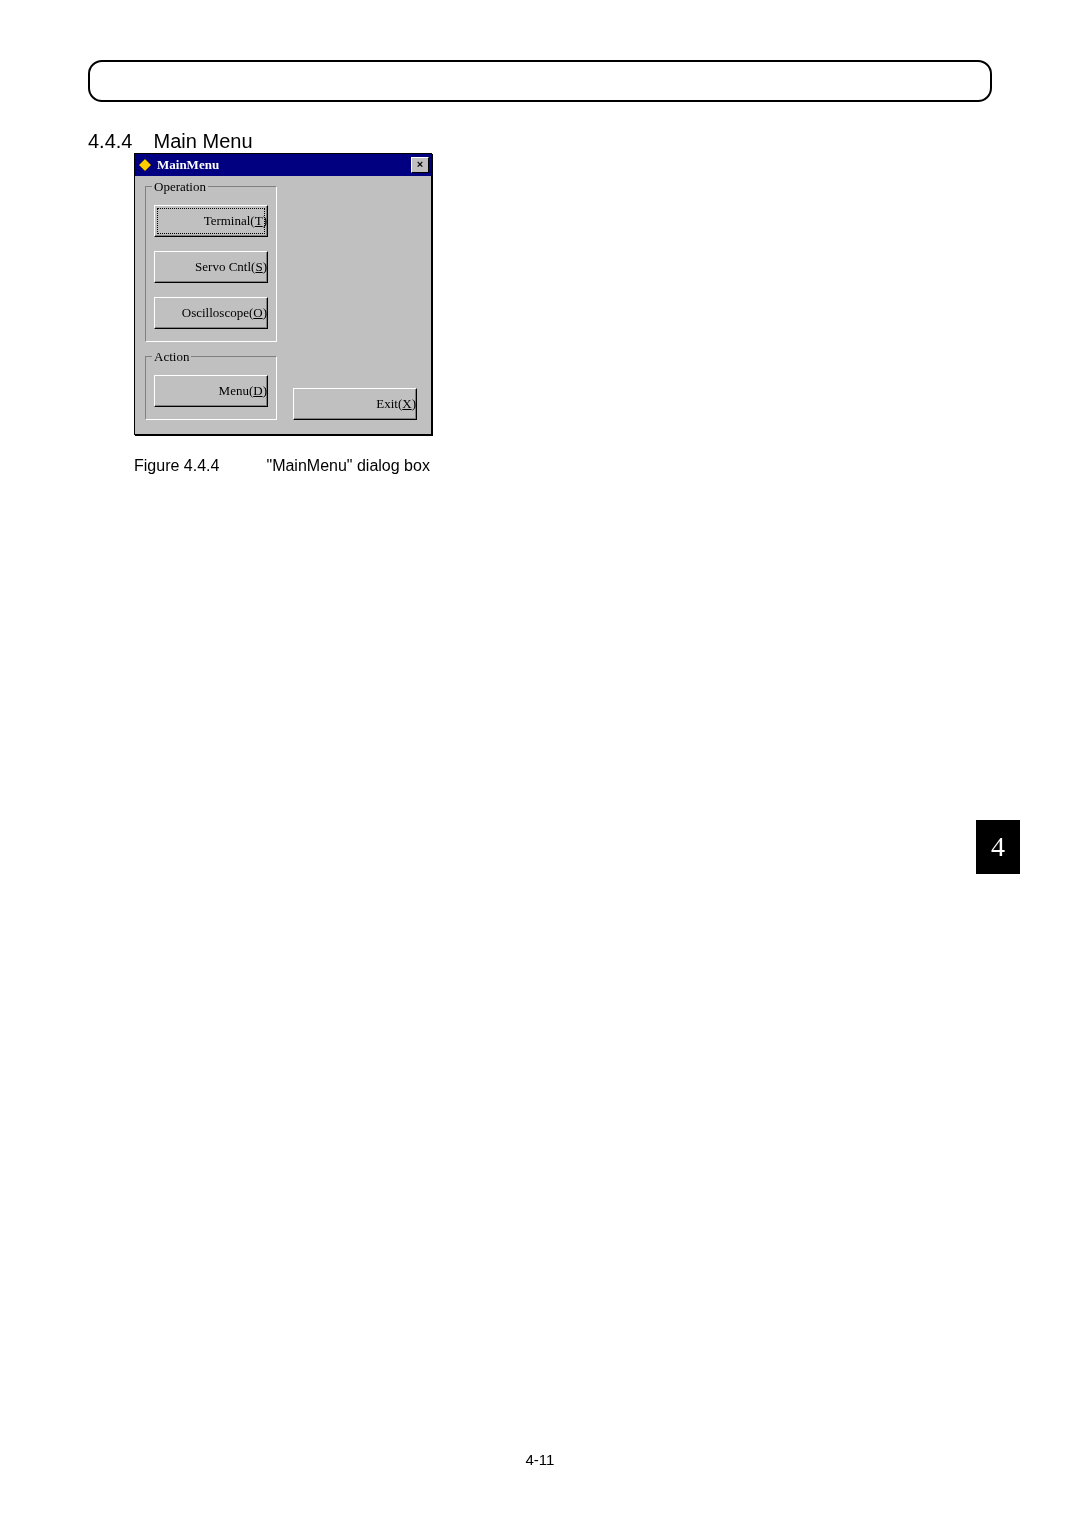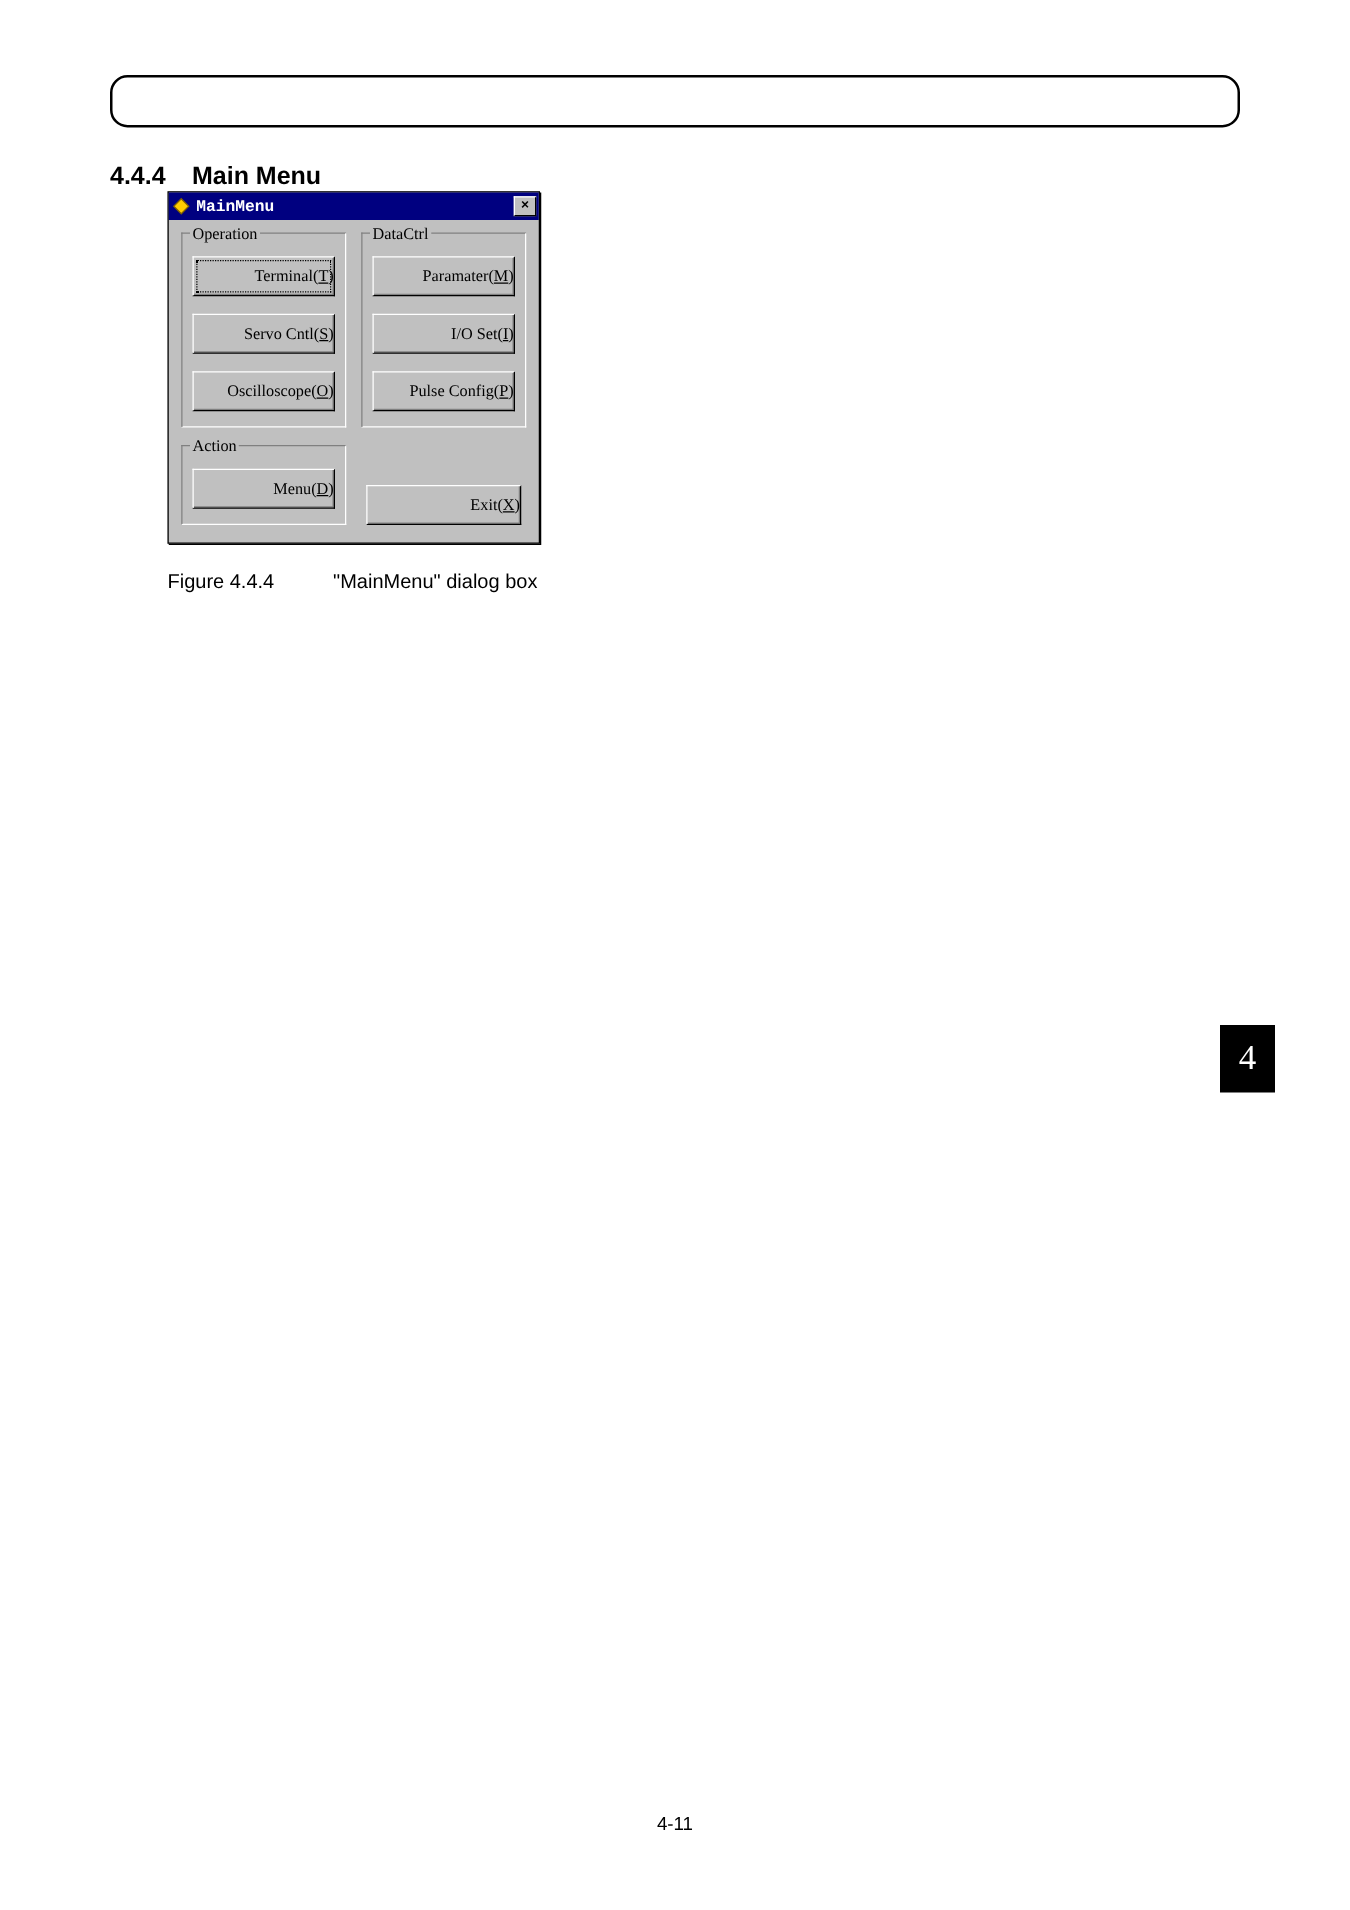--- a/index.html
+++ b/index.html
@@ -17,21 +17,21 @@
     position: relative;
   }
   .header-box {
     border: 2px solid #000;
     border-radius: 14px;
     height: 38px;
     margin-bottom: 28px;
   }
   .section-heading {
     font-family: Arial, Helvetica, sans-serif;
-    font-weight: bold;
+    font-weight: normal;
     font-size: 20px;
   }
   .section-number {
     display: inline-block;
     width: 60px;
   }
   .body-text {
     margin: 16px 0 18px 46px;
     font-size: 18px;
     line-height: 1.3;
@@ -53,21 +53,21 @@
     padding: 0 2px;
   }
   .titlebar-icon {
     width: 16px;
     height: 16px;
     margin-right: 4px;
     flex: 0 0 auto;
   }
   .titlebar-text {
     color: #ffffff;
-    font-family: Liberation Mono, monospace;
+    font-family: Liberation Serif, serif;
     font-weight: bold;
     font-size: 13px;
     flex: 1 1 auto;
   }
   .titlebar-close {
     width: 16px;
     height: 14px;
     background: #c0c0c0;
     border-top: 1px solid #fff;
     border-left: 1px solid #fff;
@@ -213,35 +213,20 @@
 
         <div class="groupbox">
           <span class="group-legend">Action</span>
           <div class="btn">
             <span>Menu(</span><span class="u">D</span><span>)</span>
           </div>
         </div>
       </div>
 
       <div class="col">
-        <div class="groupbox">
-          <span class="group-legend">DataCtrl</span>
-
-          <div class="btn">
-            <span>Paramater(</span><span class="u">M</span><span>)</span>
-          </div>
-
-          <div class="btn">
-            <span>I/O Set(</span><span class="u">I</span><span>)</span>
-          </div>
-
-          <div class="btn">
-            <span>Pulse Config(</span><span class="u">P</span><span>)</span>
-          </div>
-        </div>
 
         <div class="spacer-fill"></div>
 
         <div class="exit-wrap">
           <div class="btn">
             <span>Exit(</span><span class="u">X</span><span>)</span>
           </div>
         </div>
       </div>
 

